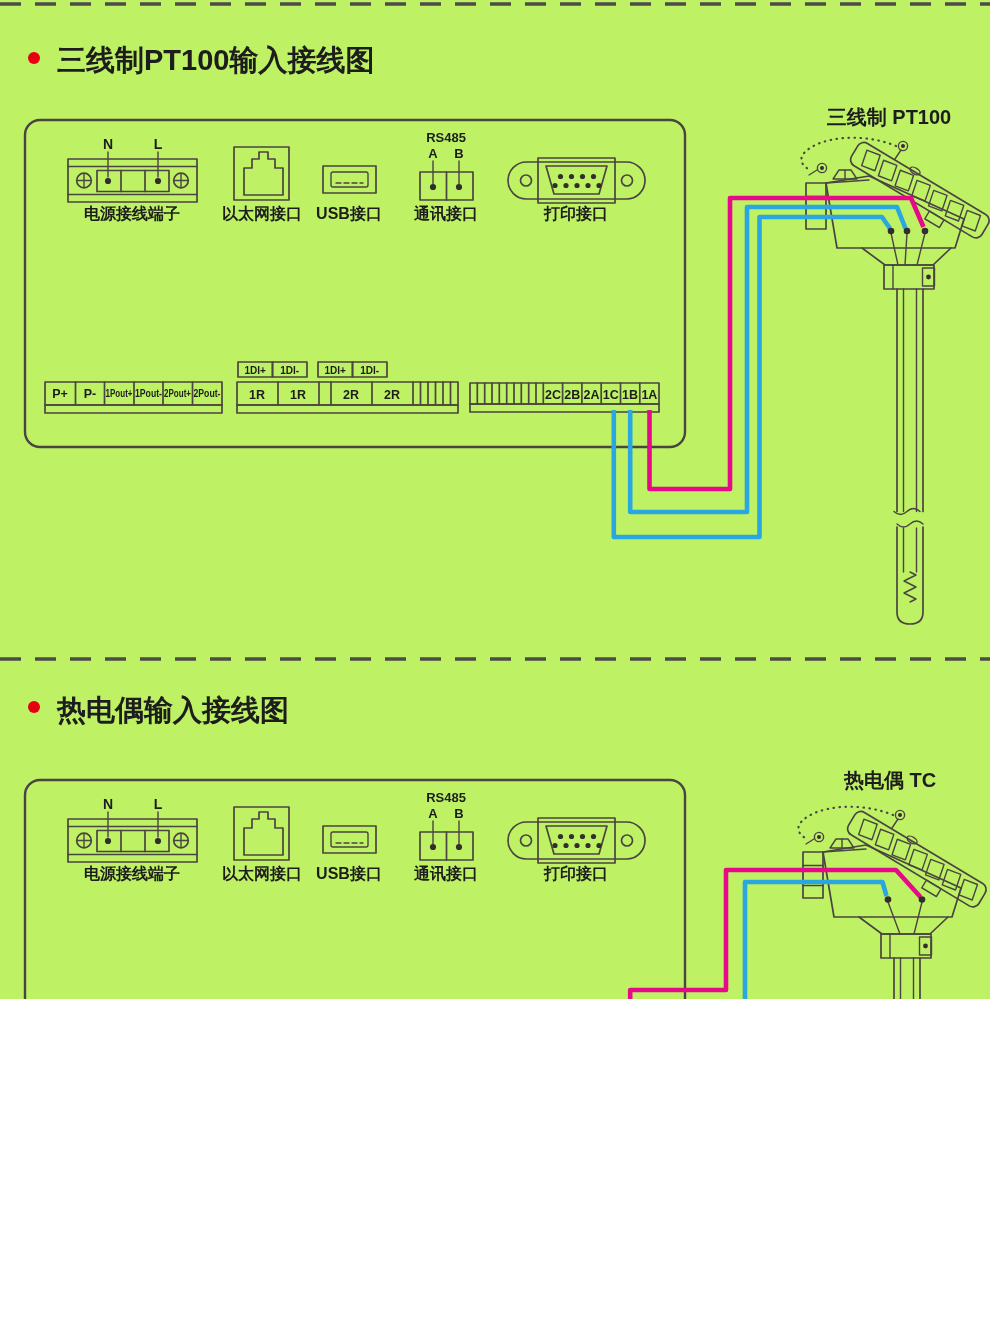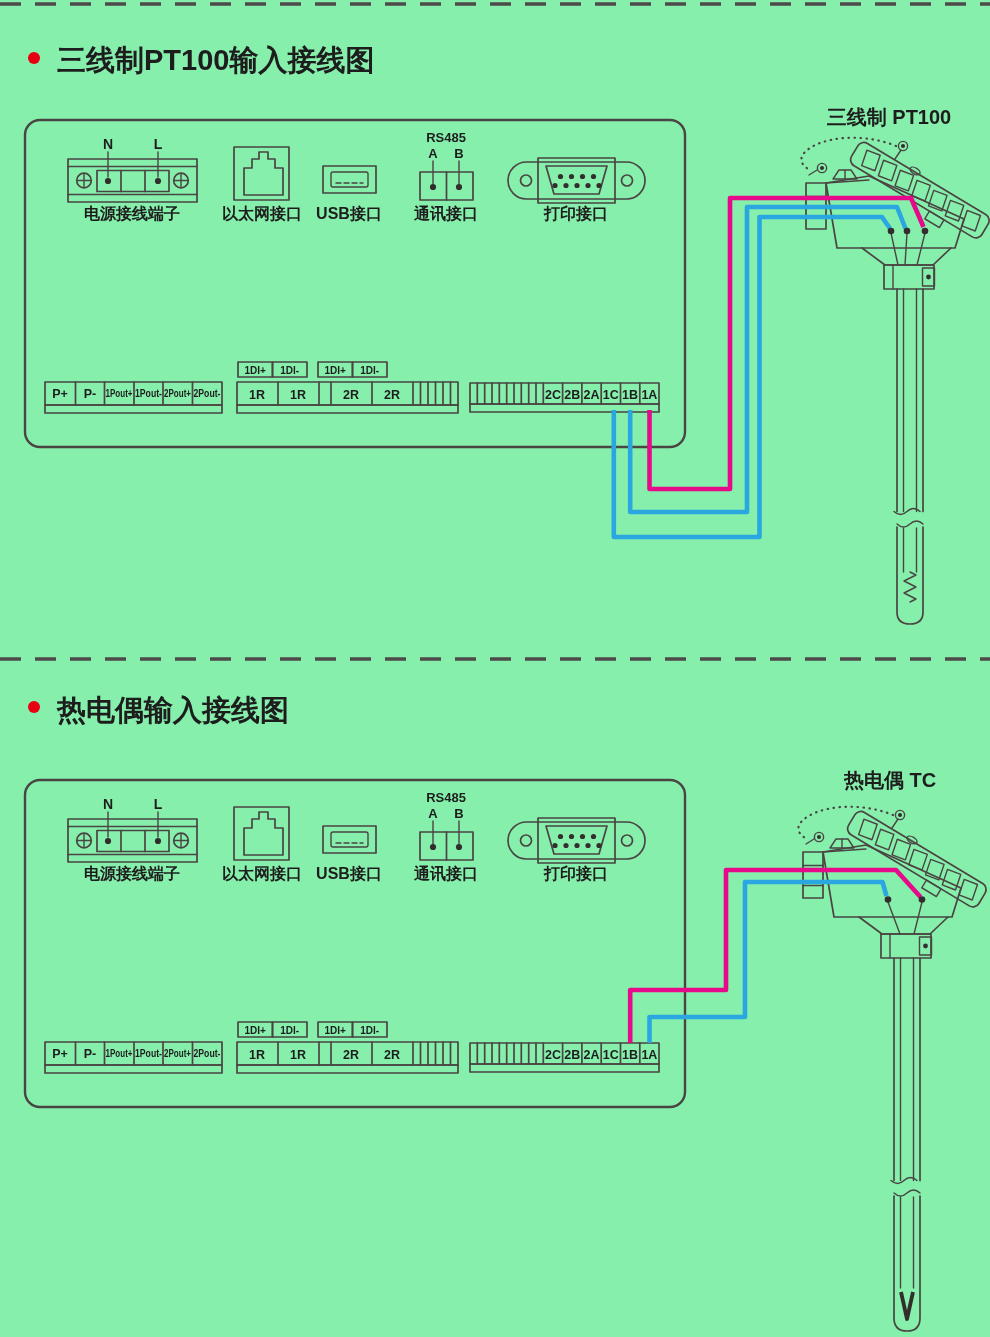--- a/index.html
+++ b/index.html
@@ -1,16 +1,16 @@
 <!DOCTYPE html>
 <html><head>
 <meta charset="utf-8">
 <style>
   html,body{margin:0;padding:0;background:#fff;}
-  .page{position:relative;width:990px;height:1337px;background:#86efac;overflow:hidden;
+  .page{position:relative;width:990px;height:999px;background:#bef264;overflow:hidden;
         font-family:"Liberation Sans","DejaVu Sans",sans-serif;}
   svg{position:absolute;left:0;top:0;}
   .ln{fill:none;stroke:#4a4442;stroke-width:1.7;stroke-linejoin:round;stroke-linecap:round;}
   .lnThin{fill:none;stroke:#4a4442;stroke-width:1.4;stroke-linejoin:round;stroke-linecap:round;}
   .lnBold{fill:none;stroke:#4a4442;stroke-width:2.4;stroke-linejoin:round;}
   .fillDark{fill:#332e2d;stroke:none;}
   .dash{stroke:#4e4a49;stroke-width:3.4;stroke-dasharray:21 14;fill:none;}
   .dots{fill:none;stroke:#4a4442;stroke-width:2.2;stroke-dasharray:.5 5.5;stroke-linecap:round;}
   .wire{fill:none;stroke-width:4.6;stroke-linejoin:round;}
   text{fill:#1d1d1d;}

